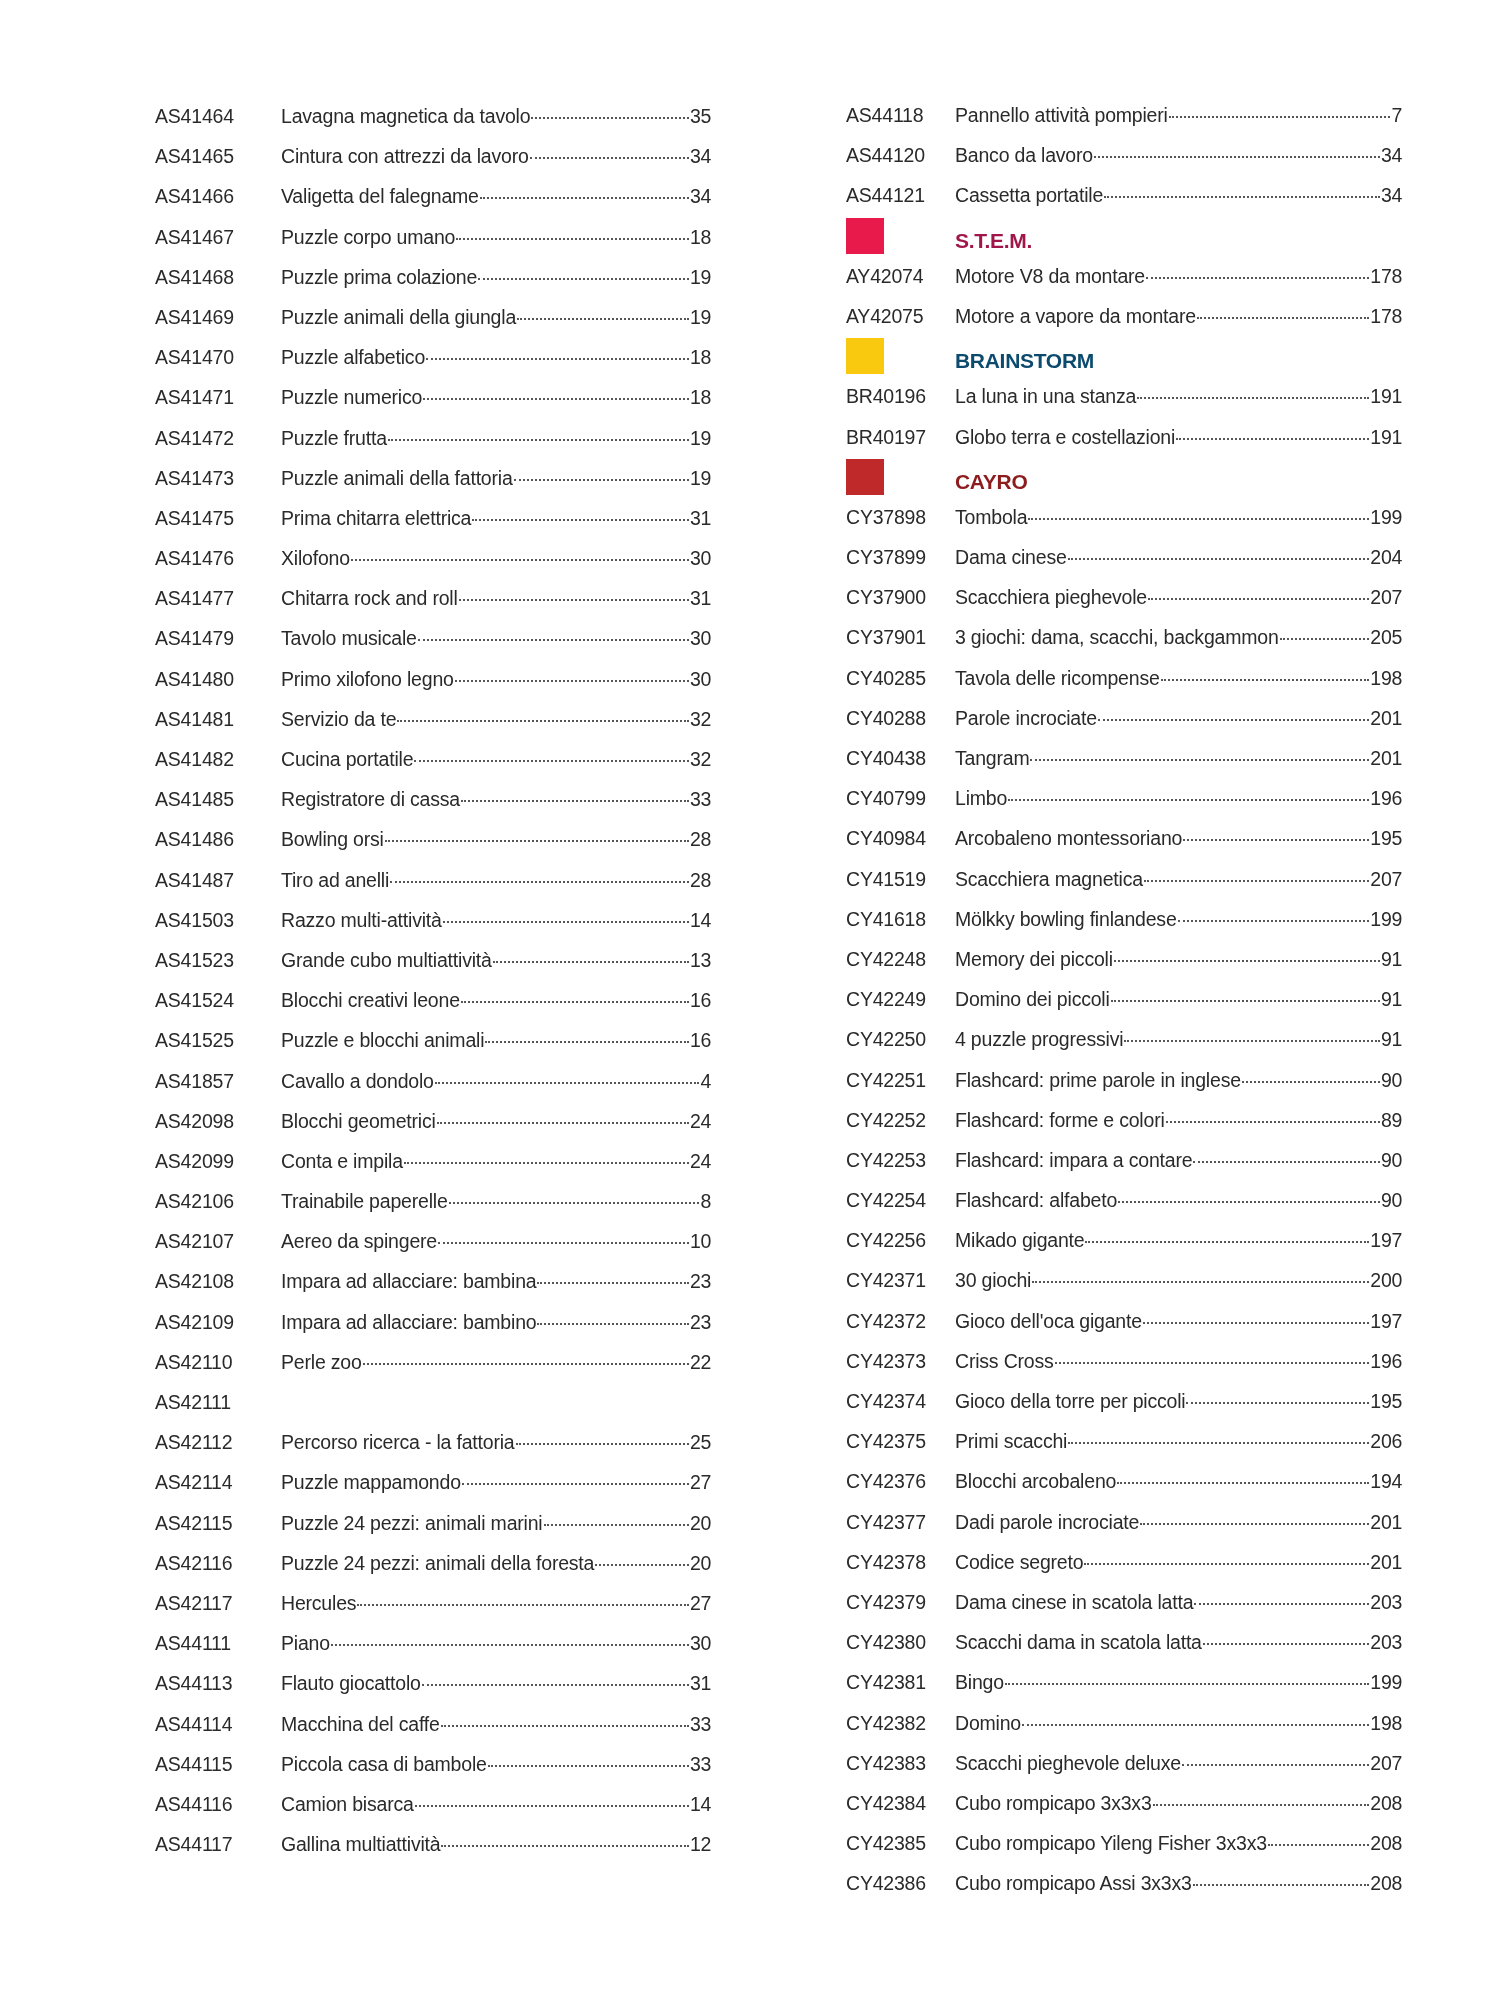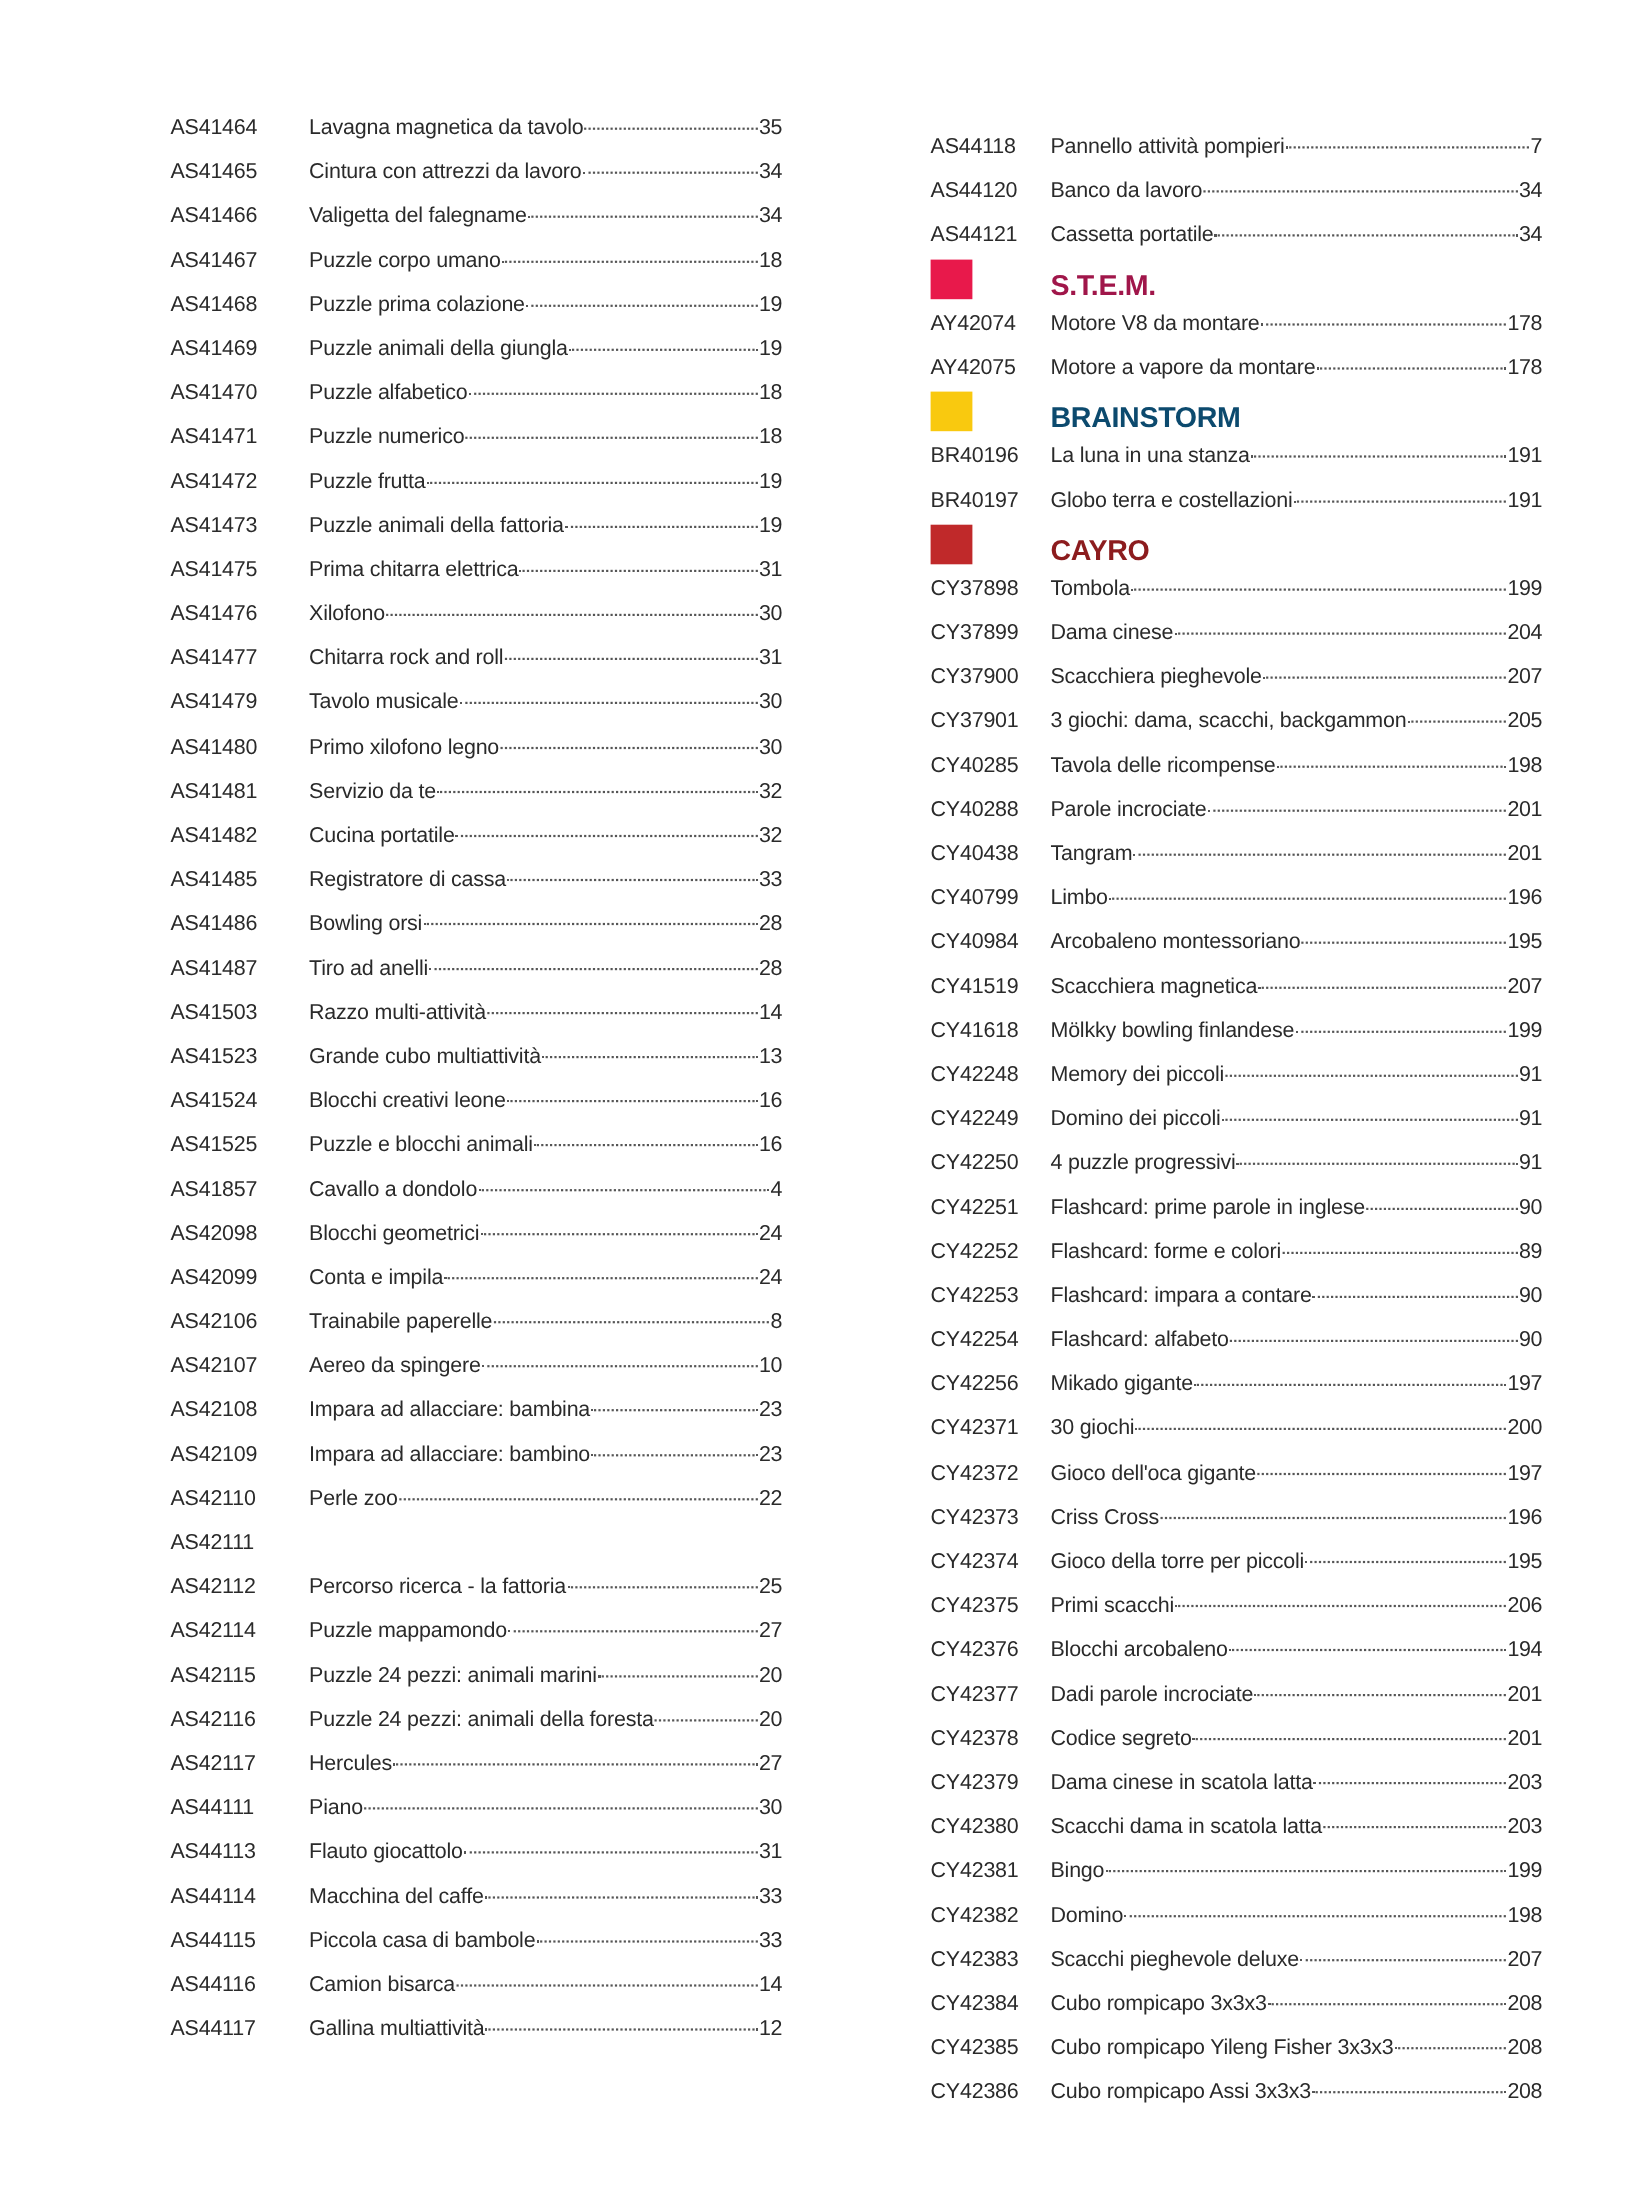--- a/index.html
+++ b/index.html
@@ -14,21 +14,21 @@
     overflow: hidden;
     font-family: "Liberation Sans", "DejaVu Sans", sans-serif;
     color: #2a2a2a;
   }
   .column {
     position: absolute;
     top: 0;
     margin-left: 24px;
   }
   #col-left { left: 131px; width: 556px; top: 96px; }
-  #col-right { left: 822px; width: 556px; top: 113px; }
+  #col-right { left: 822px; width: 556px; top: 95px; }
   .row {
     position: relative;
     height: 40.2px;
     line-height: 40.2px;
     font-size: 19.5px;
     white-space: nowrap;
   }
   .code {
     position: absolute;
     left: 0;
@@ -66,21 +66,21 @@
     left: 0;
     top: 2px;
     width: 38px;
     height: 36px;
   }
   .header-row .heading {
     position: absolute;
     left: 109px;
     top: 5px;
     font-weight: bold;
-    font-size: 26px;
+    font-size: 21px;
     letter-spacing: -0.3px;
   }
 </style>
 </head>
 <body>
 
 <div id="col-left" class="column">
     <div class="row item-row">
     <span class="code">AS41464</span>
     <span class="entry">

